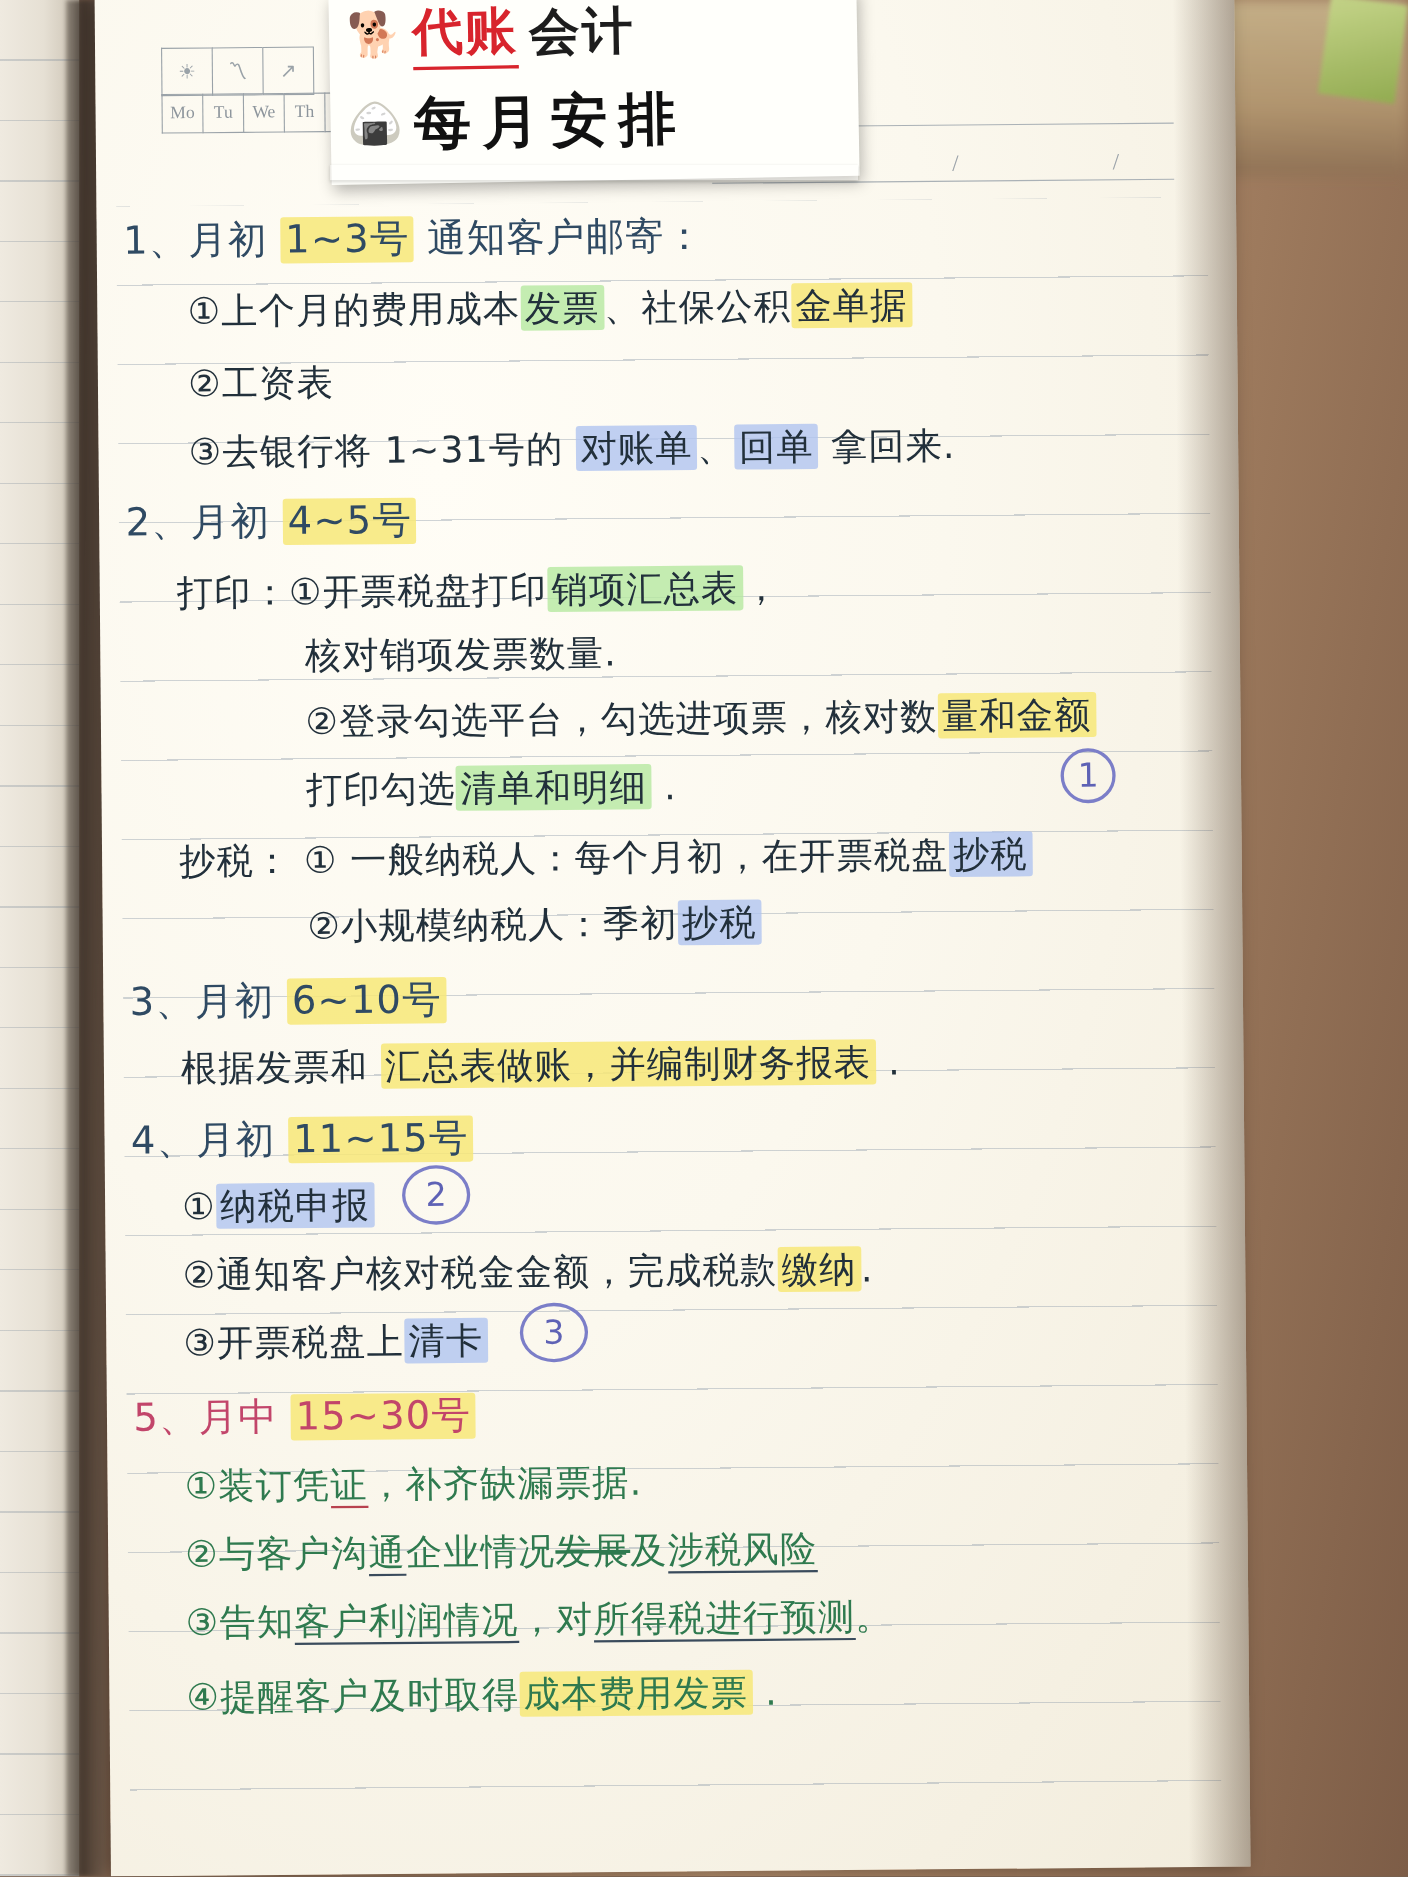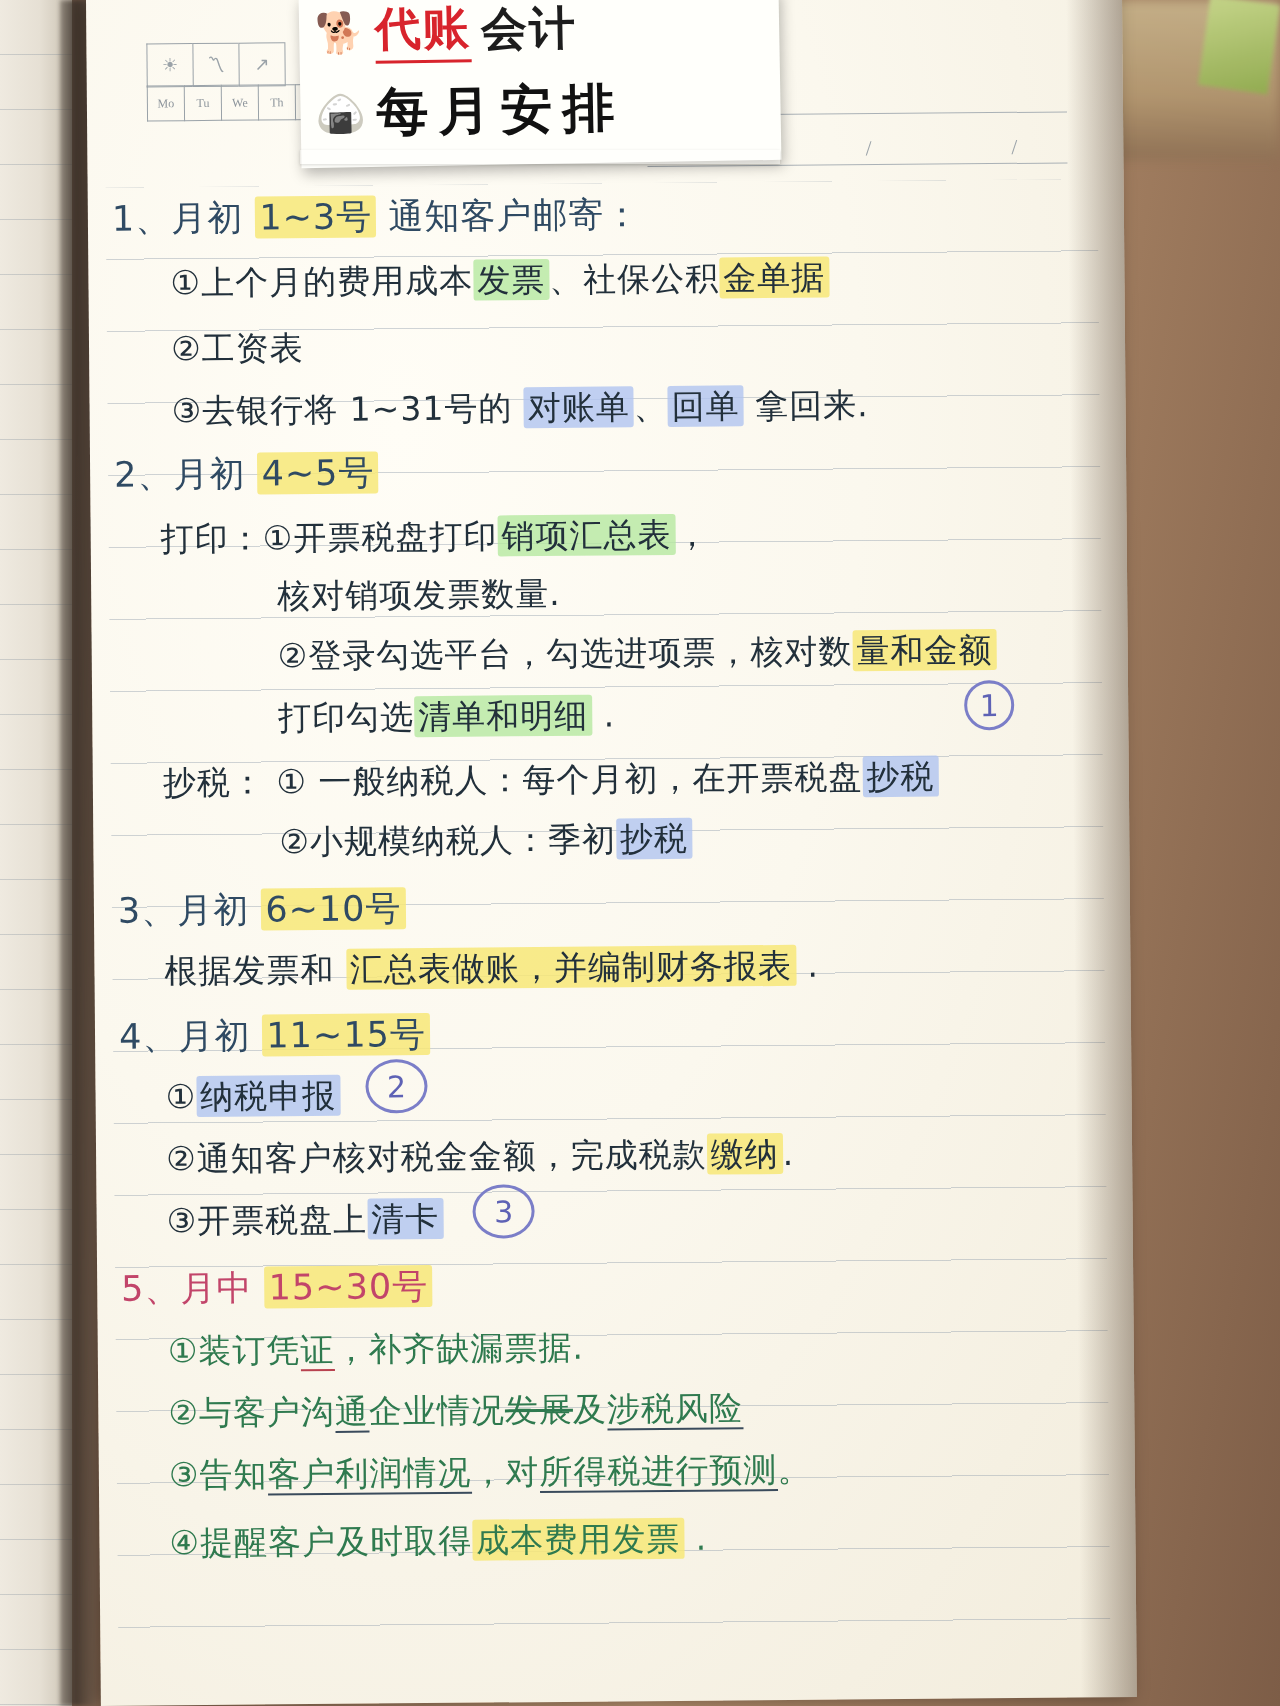--- a/index.html
+++ b/index.html
@@ -109,21 +109,21 @@
   .hdr-icons .cell:last-child { border-right: 1.5px solid #9aa2a8; }
   .hdr-days {
     position: absolute;
     left: 60px; top: 86px;
     display: flex;
   }
   .hdr-days .d {
     width: 36px; height: 34px;
     border: 1.2px solid #9aa2a8;
     border-right: none;
-    font-size: 12px;
+    font-size: 16px;
     color: #8d959c;
     display: flex; align-items: center; justify-content: center;
     font-family: "Liberation Serif", serif;
   }
   .hdr-days .d:last-child { border-right: 1.2px solid #9aa2a8; }
   .memo-row {
     position: absolute;
     right: 56px; top: 92px;
     width: 420px;
     color: #9aa2a8;

